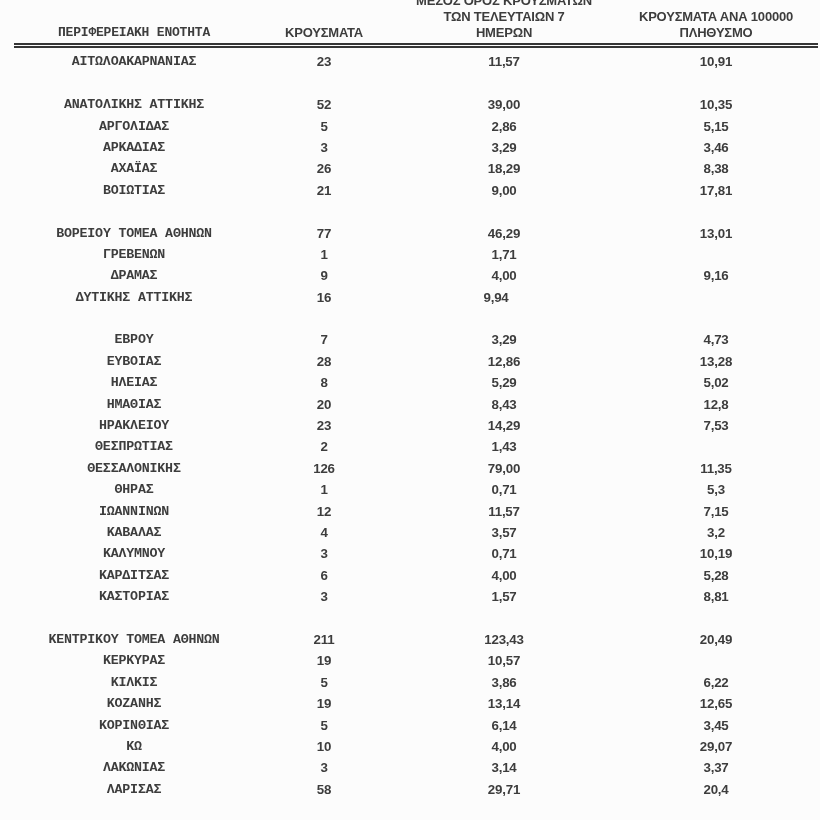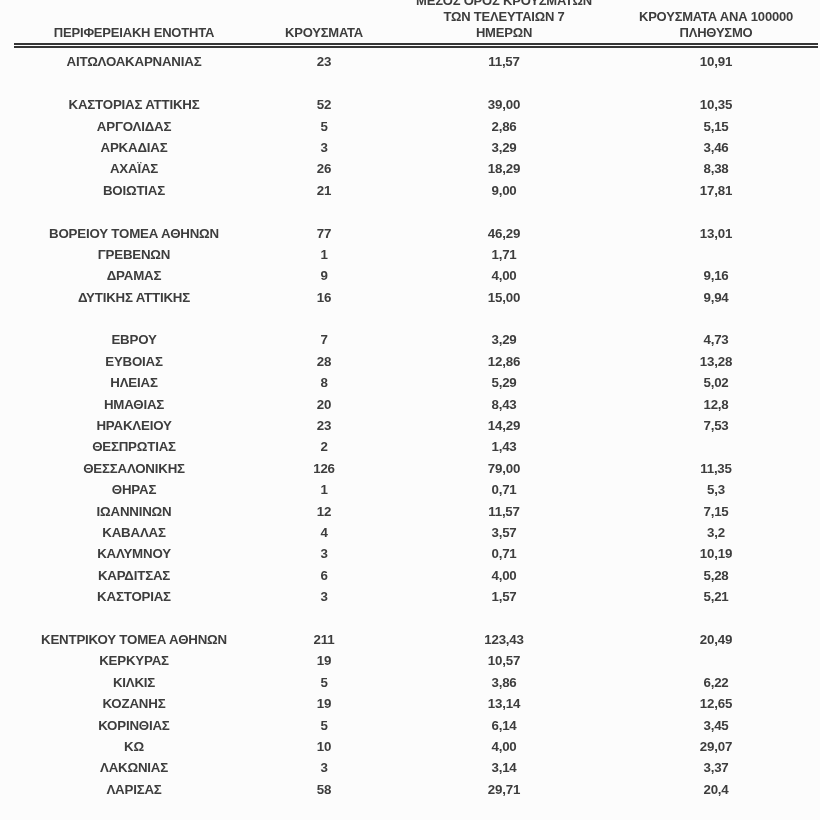--- a/index.html
+++ b/index.html
@@ -24,21 +24,21 @@
     display: flex;
     align-items: flex-end;
     height: 43px;
     border-bottom: 5px double #353535;
   }
   .cell {
     box-sizing: border-box;
     text-align: center;
     flex: 0 0 auto;
   }
-  .c1 { width: 240px; }
+  .c1 { width: 240px; font-family: Liberation Mono, monospace; }
   .c2 { width: 140px; }
   .c3 { width: 220px; }
   .c4 { width: 204px; }
   .hcell {
     font-size: 13px;
     font-weight: 700;
     letter-spacing: -0.2px;
     line-height: 16px;
     padding-bottom: 2px;
   }
@@ -87,21 +87,21 @@
 
     <div class="tbody" id="tbody">
         <div class="row">
           <div class="cell c1">ΑΙΤΩΛΟΑΚΑΡΝΑΝΙΑΣ</div>
           <div class="cell c2">23</div>
           <div class="cell c3">11,57</div>
           <div class="cell c4">10,91</div>
         </div>
         <div class="gap"></div>
         <div class="row">
-          <div class="cell c1">ΚΑΣΤΟΡΙΑΣ ΑΤΤΙΚΗΣ</div>
+          <div class="cell c1">ΑΝΑΤΟΛΙΚΗΣ ΑΤΤΙΚΗΣ</div>
           <div class="cell c2">52</div>
           <div class="cell c3">39,00</div>
           <div class="cell c4">10,35</div>
         </div>
         <div class="row">
           <div class="cell c1">ΑΡΓΟΛΙΔΑΣ</div>
           <div class="cell c2">5</div>
           <div class="cell c3">2,86</div>
           <div class="cell c4">5,15</div>
         </div>
@@ -137,21 +137,20 @@
         </div>
         <div class="row">
           <div class="cell c1">ΔΡΑΜΑΣ</div>
           <div class="cell c2">9</div>
           <div class="cell c3">4,00</div>
           <div class="cell c4">9,16</div>
         </div>
         <div class="row">
           <div class="cell c1">ΔΥΤΙΚΗΣ ΑΤΤΙΚΗΣ</div>
           <div class="cell c2">16</div>
-          <div class="cell c3">15,00</div>
           <div class="cell c4">9,94</div>
         </div>
         <div class="gap"></div>
         <div class="row">
           <div class="cell c1">ΕΒΡΟΥ</div>
           <div class="cell c2">7</div>
           <div class="cell c3">3,29</div>
           <div class="cell c4">4,73</div>
         </div>
         <div class="row">
@@ -216,21 +215,21 @@
         <div class="row">
           <div class="cell c1">ΚΑΡΔΙΤΣΑΣ</div>
           <div class="cell c2">6</div>
           <div class="cell c3">4,00</div>
           <div class="cell c4">5,28</div>
         </div>
         <div class="row">
           <div class="cell c1">ΚΑΣΤΟΡΙΑΣ</div>
           <div class="cell c2">3</div>
           <div class="cell c3">1,57</div>
-          <div class="cell c4">5,21</div>
+          <div class="cell c4">8,81</div>
         </div>
         <div class="gap"></div>
         <div class="row">
           <div class="cell c1">ΚΕΝΤΡΙΚΟΥ ΤΟΜΕΑ ΑΘΗΝΩΝ</div>
           <div class="cell c2">211</div>
           <div class="cell c3">123,43</div>
           <div class="cell c4">20,49</div>
         </div>
         <div class="row">
           <div class="cell c1">ΚΕΡΚΥΡΑΣ</div>

